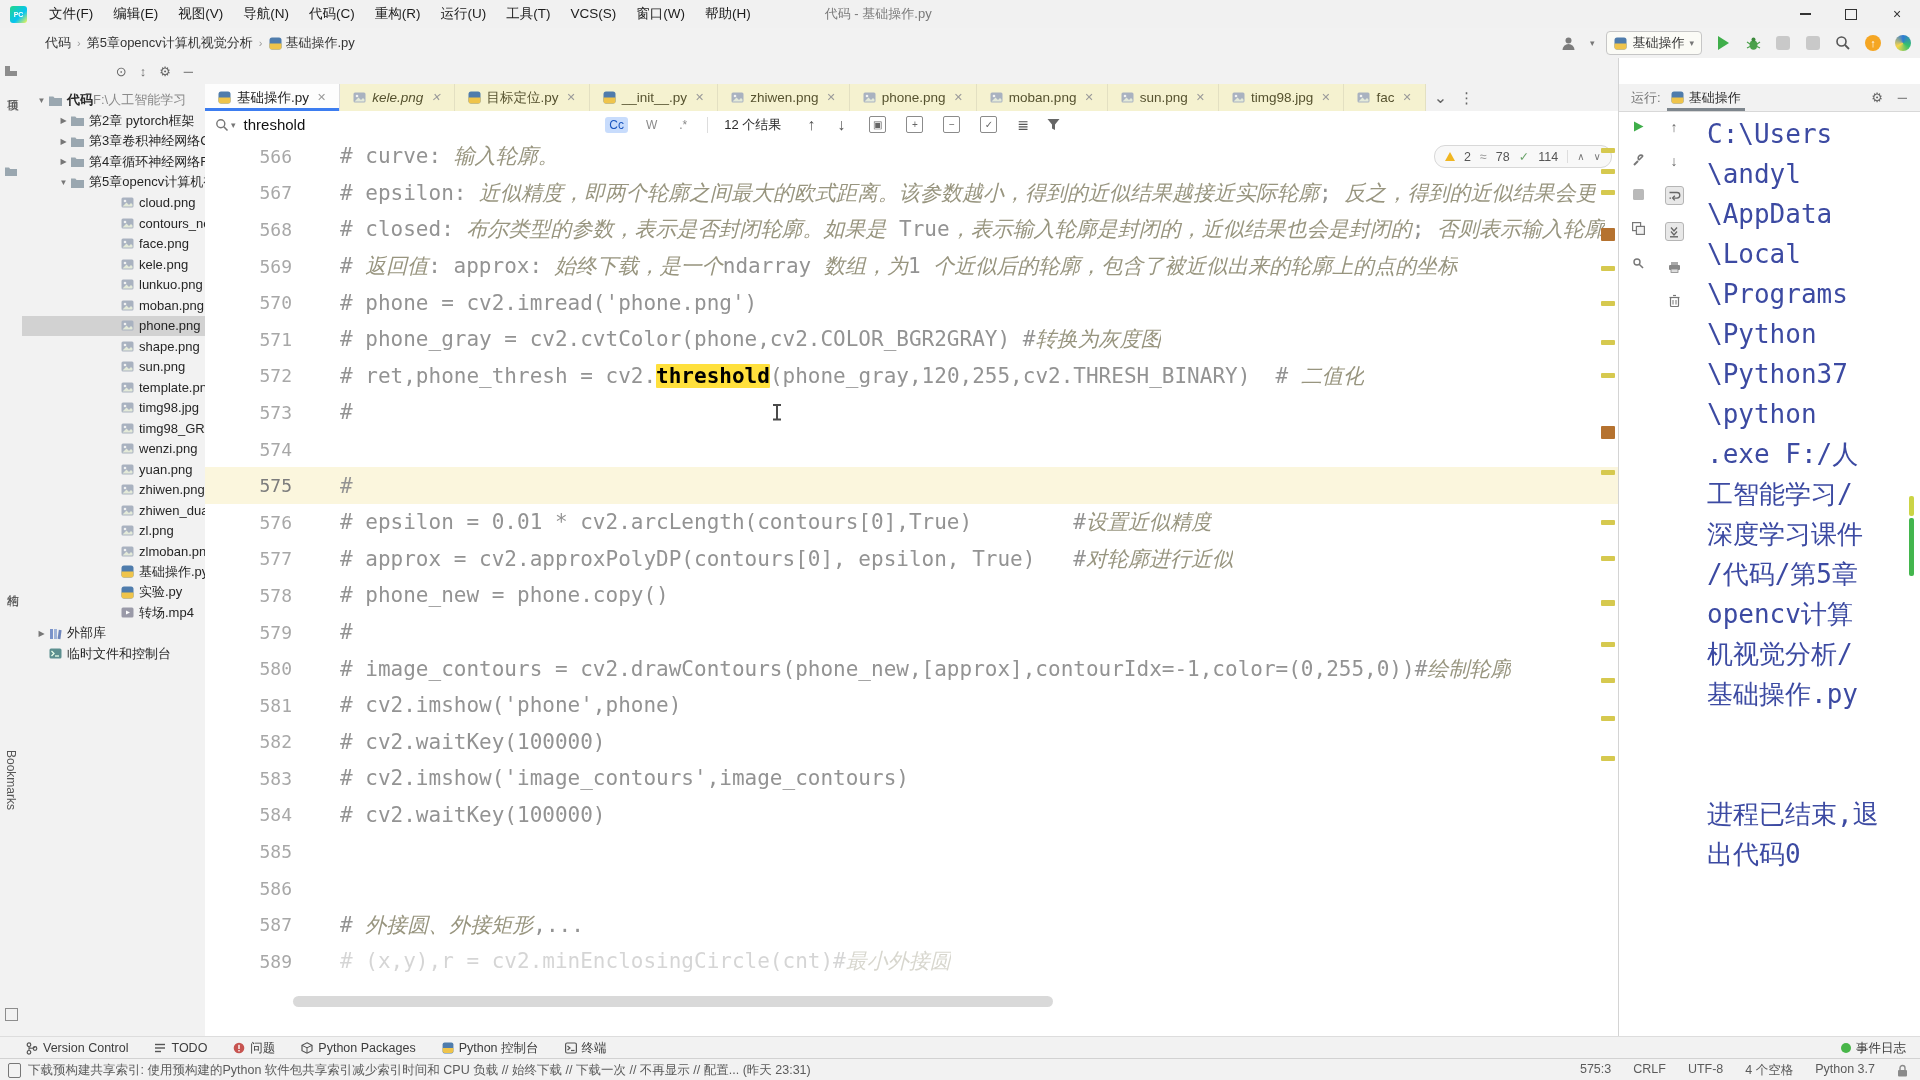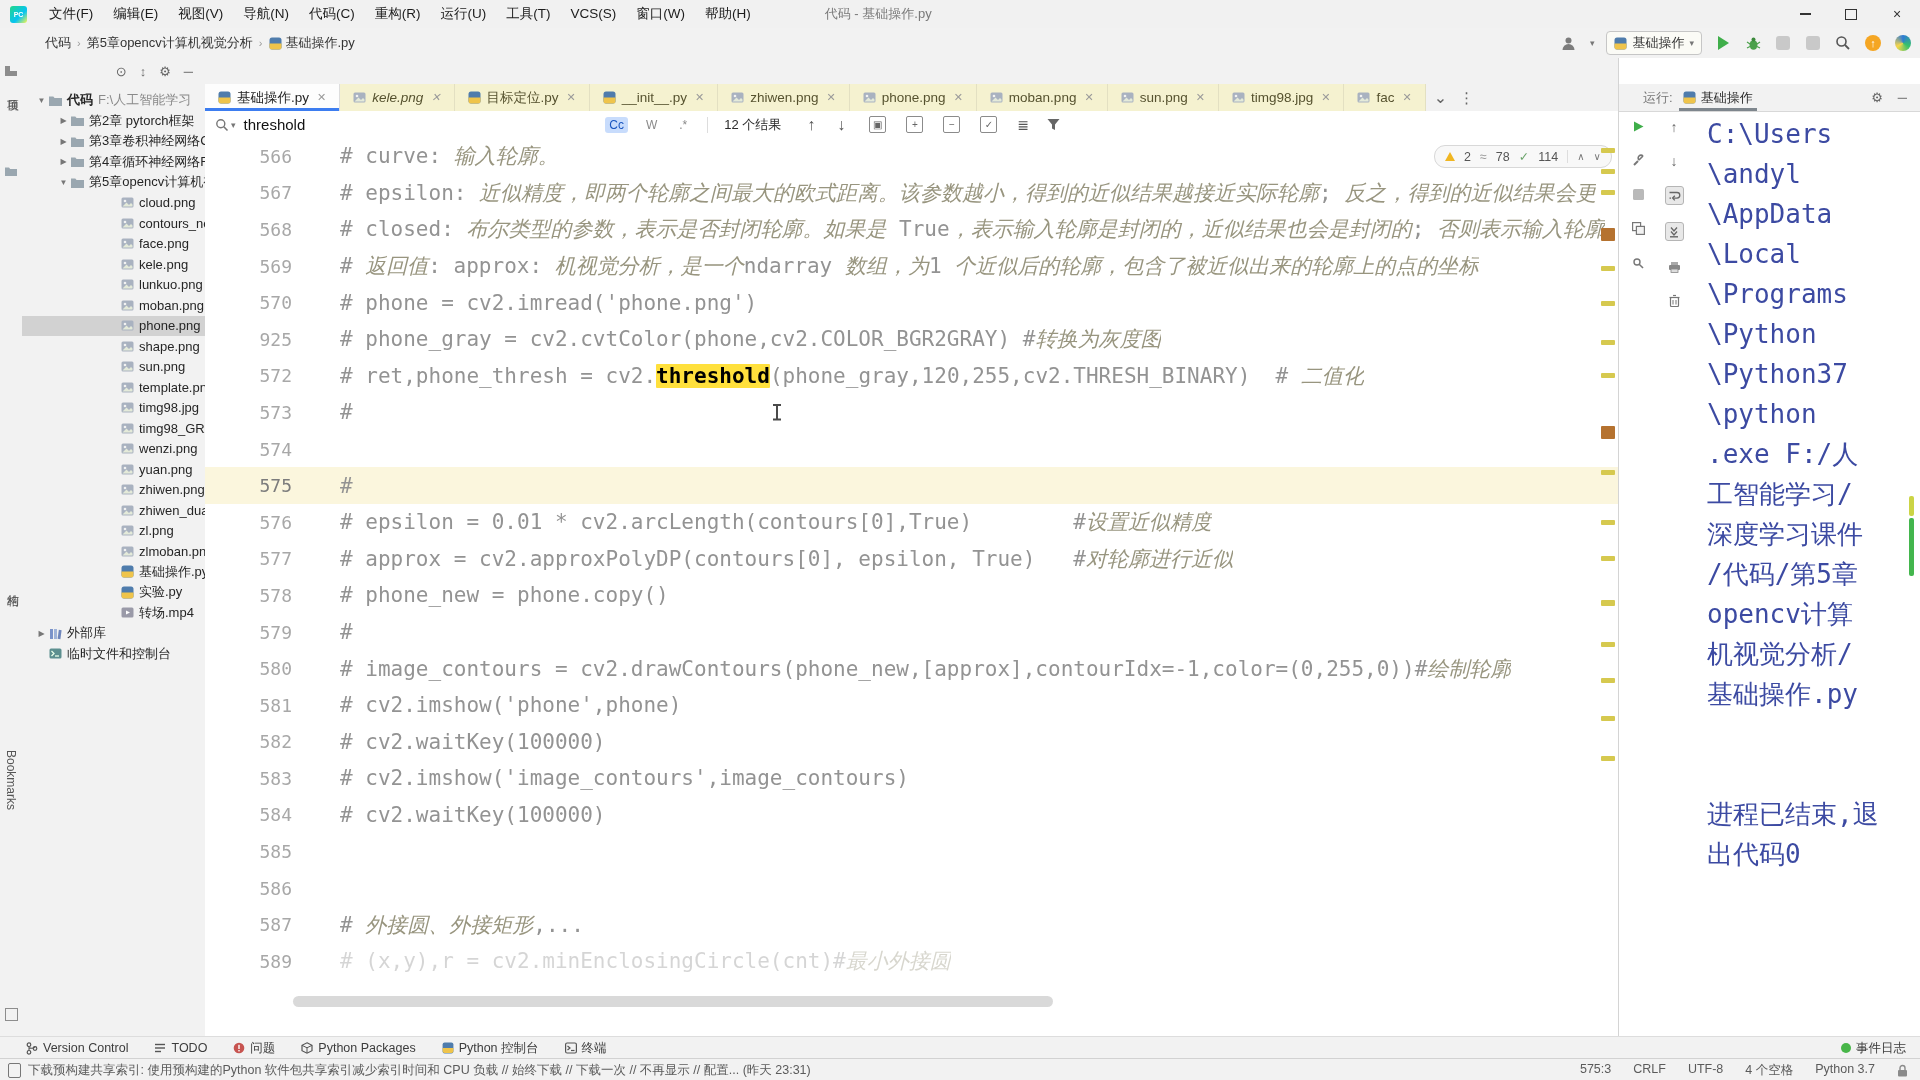--- a/index.html
+++ b/index.html
@@ -46,21 +46,21 @@
   #project{position:absolute;left:22px;top:58px;width:183px;height:978px;background:#f2f2f2;
            border-right:1px solid #d4d4d4;overflow:hidden;}
   #project-toolbar{height:26px;display:flex;align-items:center;justify-content:flex-end;
                    gap:13px;padding-right:12px;color:#666;font-size:13px;}
   #tree{position:absolute;left:0;top:32px;right:0;}
   .tree-row{height:20.5px;display:flex;align-items:center;white-space:nowrap;overflow:hidden;
             font-size:13px;color:#262626;}
   .tree-row.sel{background:#d2d2d2;}
   .tw{display:inline-block;flex:0 0 auto;}
   .tree-chev{width:11px;font-size:9px;color:#777;text-align:center;}
-  .tree-path{color:#8a8a8a;margin-left:5px;}
+  .tree-path{color:#8a8a8a;}
   .b{font-weight:bold;}
   
   #ed-topstrip{position:absolute;left:205px;top:58px;width:1715px;height:26px;background:#f2f2f2;}
   #tabs{position:absolute;left:205px;top:84px;width:1413px;height:27px;background:#f2f2f2;
         border-bottom:1px solid #d1d1d1;display:flex;align-items:stretch;overflow:hidden;}
   .tab{display:flex;align-items:center;gap:6px;padding:0 13px;font-size:13.5px;color:#56522f;
        background:#f5f2d0;border-right:1px solid #e3e0c2;position:relative;}
   .tab.sel{background:#fdfdfd;color:#1f1f1f;border-right:1px solid #ddd;}
   .tab.sel:after{content:"";position:absolute;left:0;right:0;bottom:0;height:3px;background:#3d7df0;}
   .tab.prev{font-style:italic;}
@@ -707,23 +707,23 @@
     <span class="s-ico sp" style="margin-right:18px;">≣</span>
     <svg class="sp" width="13" height="13" viewBox="0 0 13 13">
         <path d="M0.5 1 H12.5 L8 6.5 V12 L5 10.5 V6.5 Z" fill="#666"></path>
       </svg>
   </div>
 
   <div id="code">
       <div class="code-row"><span class="lnum">566</span><span class="ctext"># curve: <span class="cjk">输入轮廓。</span></span></div>
       <div class="code-row"><span class="lnum">567</span><span class="ctext"># epsilon: <span class="cjk">近似精度，即两个轮廓之间最大的欧式距离。该参数越小，得到的近似结果越接近实际轮廓</span>; <span class="cjk">反之，得到的近似结果会更</span></span></div>
       <div class="code-row"><span class="lnum">568</span><span class="ctext"># closed: <span class="cjk">布尔类型的参数，表示是否封闭轮廓。如果是</span> True<span class="cjk">，表示输入轮廓是封闭的，近似结果也会是封闭的</span>; <span class="cjk">否则表示输入轮廓</span></span></div>
-      <div class="code-row"><span class="lnum">569</span><span class="ctext"># <span class="cjk">返回值</span>: approx: <span class="cjk">机视觉分析，是一个</span>ndarray <span class="cjk">数组，为</span>1 <span class="cjk">个近似后的轮廓，包含了被近似出来的轮廓上的点的坐标</span></span></div>
+      <div class="code-row"><span class="lnum">569</span><span class="ctext"># <span class="cjk">返回值</span>: approx: <span class="cjk">始终下载，是一个</span>ndarray <span class="cjk">数组，为</span>1 <span class="cjk">个近似后的轮廓，包含了被近似出来的轮廓上的点的坐标</span></span></div>
       <div class="code-row"><span class="lnum">570</span><span class="ctext"># phone = cv2.imread('phone.png')</span></div>
-      <div class="code-row"><span class="lnum">925</span><span class="ctext"># phone_gray = cv2.cvtColor(phone,cv2.COLOR_BGR2GRAY) #<span class="cjk">转换为灰度图</span></span></div>
+      <div class="code-row"><span class="lnum">571</span><span class="ctext"># phone_gray = cv2.cvtColor(phone,cv2.COLOR_BGR2GRAY) #<span class="cjk">转换为灰度图</span></span></div>
       <div class="code-row"><span class="lnum">572</span><span class="ctext"># ret,phone_thresh = cv2.<span class="match">threshold</span>(phone_gray,120,255,cv2.THRESH_BINARY)  # <span class="cjk">二值化</span></span></div>
       <div class="code-row"><span class="lnum">573</span><span class="ctext">#</span></div>
       <div class="code-row"><span class="lnum">574</span></div>
       <div class="code-row cur"><span class="lnum" style="color: rgb(124, 124, 124);">575</span><span class="ctext">#</span></div>
       <div class="code-row"><span class="lnum">576</span><span class="ctext"># epsilon = 0.01 * cv2.arcLength(contours[0],True)        #<span class="cjk">设置近似精度</span></span></div>
       <div class="code-row"><span class="lnum">577</span><span class="ctext"># approx = cv2.approxPolyDP(contours[0], epsilon, True)   #<span class="cjk">对轮廓进行近似</span></span></div>
       <div class="code-row"><span class="lnum">578</span><span class="ctext"># phone_new = phone.copy()</span></div>
       <div class="code-row"><span class="lnum">579</span><span class="ctext">#</span></div>
       <div class="code-row"><span class="lnum">580</span><span class="ctext"># image_contours = cv2.drawContours(phone_new,[approx],contourIdx=-1,color=(0,255,0))#<span class="cjk">绘制轮廓</span></span></div>
       <div class="code-row"><span class="lnum">581</span><span class="ctext"># cv2.imshow('phone',phone)</span></div>
@@ -765,21 +765,21 @@
       <div class="mark" style="top: 600px; height: 6px; background: rgb(214, 201, 79);"></div>
       <div class="mark" style="top: 642px; height: 5px; background: rgb(214, 201, 79);"></div>
       <div class="mark" style="top: 678px; height: 5px; background: rgb(214, 201, 79);"></div>
       <div class="mark" style="top: 716px; height: 5px; background: rgb(214, 201, 79);"></div>
       <div class="mark" style="top: 756px; height: 5px; background: rgb(214, 201, 79);"></div>
     </div>
   <div id="ibeam"></div>
 
   <div id="run">
     <div id="run-header">
-      <span style="margin-left:24px;color:#777;">运行:</span>
+      <span style="margin-left:12px;color:#777;">运行:</span>
       <div id="run-tab">
         <span class="cfg-icon">
             <svg width="13" height="13" viewBox="0 0 13 13">
               <rect x="0.5" y="0.5" width="12" height="12" rx="2.5" fill="#4f7cac"></rect>
               <path d="M0.5 6.5 H12.5 V10 a2.5 2.5 0 0 1 -2.5 2.5 H3 a2.5 2.5 0 0 1 -2.5 -2.5 Z" fill="#efc44b"></path>
             </svg>
           </span>
         <span>基础操作</span>
       </div>
       <span style="position:absolute;right:38px;color:#666;">⚙</span>

